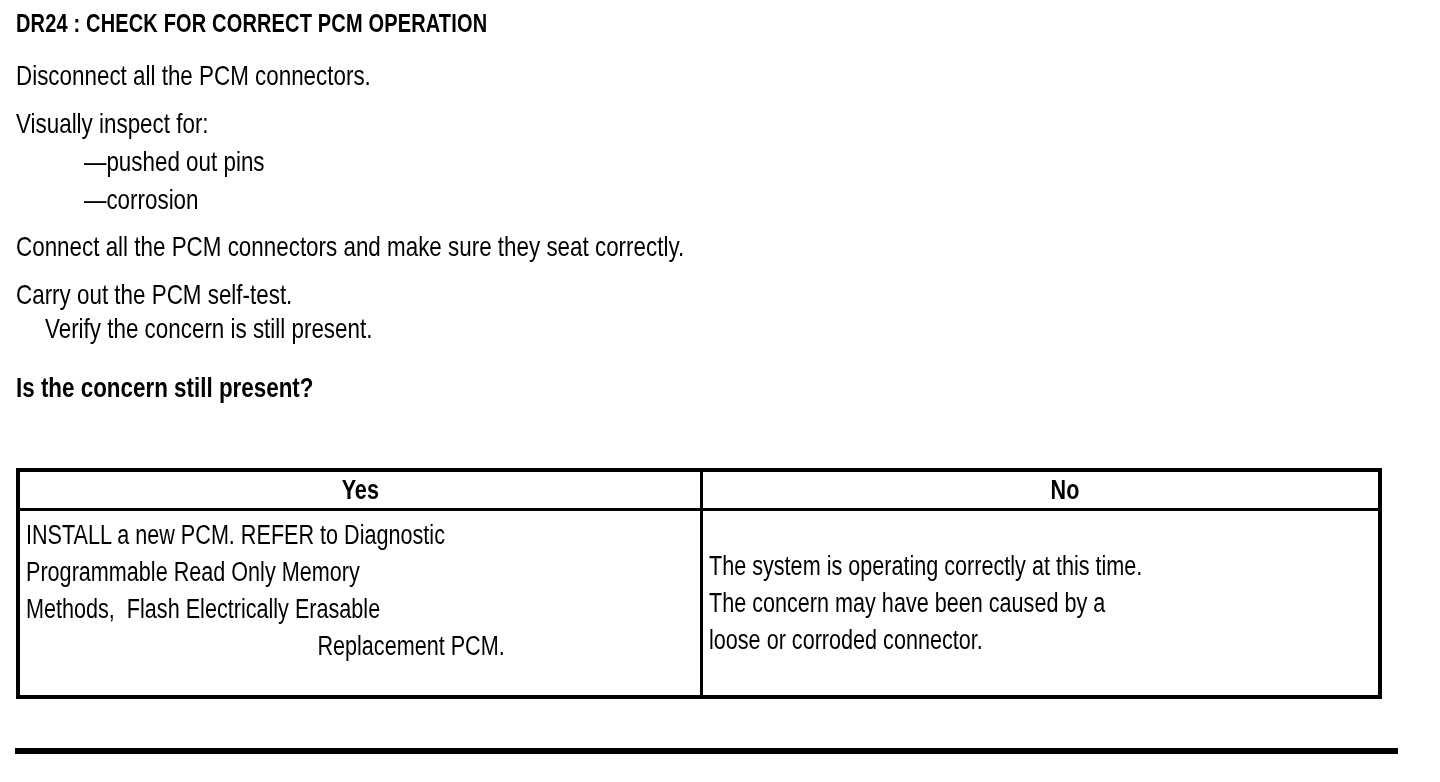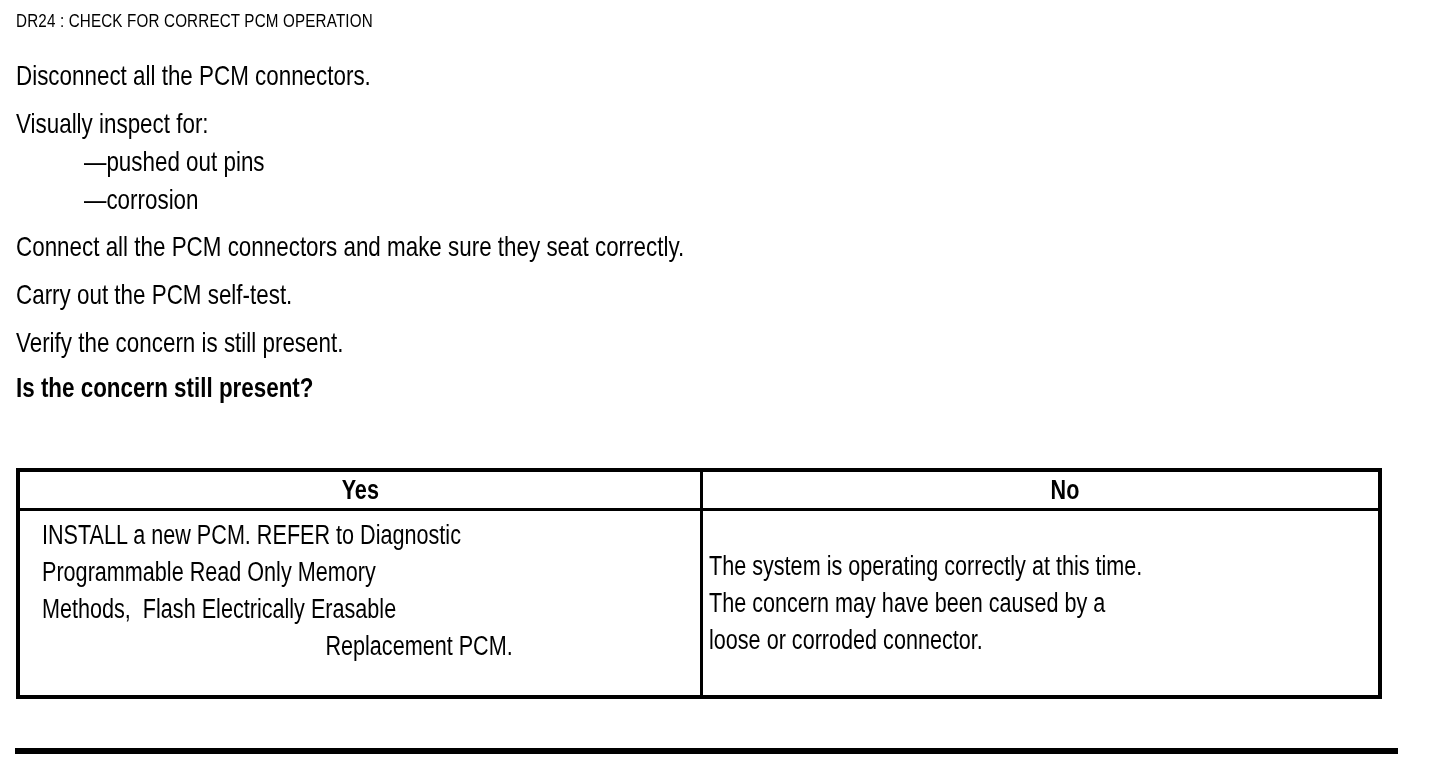--- a/index.html
+++ b/index.html
@@ -35,22 +35,22 @@
   #page {
     position: absolute;
     inset: 0;
   }
 
   
   .step-title {
     position: absolute;
     left: 16px;
     top: 11px;
-    font-size: 19px;
-    font-weight: normal;
+    font-size: 25px;
+    font-weight: bold;
     letter-spacing: 0.2px;
     line-height: 1.0;
   }
 
   
   .body-line {
     position: absolute;
     left: 16px;
     font-size: 28px;
     font-weight: normal;
@@ -125,21 +125,21 @@
     position: absolute;
     top: 0;
     bottom: 0;
     font-size: 27px;
     line-height: 37px;
     overflow: visible;
   }
   .cell.yes {
     left: 0;
     width: 776px;
-    padding: 6px 0 0 22px;
+    padding: 6px 0 0 6px;
     box-sizing: border-box;
   }
   .cell.no {
     left: 683px;
     right: 0;
     padding: 0 0 0 6px;
     box-sizing: border-box;
     display: flex;
     flex-direction: column;
     justify-content: center;
@@ -164,21 +164,21 @@
 
   <div class="step-title"><span class="cond">DR24 : CHECK FOR CORRECT PCM OPERATION</span></div>
 
   <div id="instruction-list">
       <div class="body-line" style="top: 62px;"><span class="cond">Disconnect all the PCM connectors.</span></div>
       <div class="body-line" style="top: 110px;"><span class="cond">Visually inspect for:</span></div>
       <div class="body-line indent" style="top: 148px;"><span class="cond">—pushed out pins</span></div>
       <div class="body-line indent" style="top: 186px;"><span class="cond">—corrosion</span></div>
       <div class="body-line" style="top: 233px;"><span class="cond">Connect all the PCM connectors and make sure they seat correctly.</span></div>
       <div class="body-line" style="top: 281px;"><span class="cond">Carry out the PCM self-test.</span></div>
-      <div class="body-line" style="top: 329px;"><span class="cond">Verify the concern is still present.</span></div>
+      <div class="body-line" style="top: 315px; margin-left: 29px;"><span class="cond">Verify the concern is still present.</span></div>
       <div class="body-line bold" style="top: 374px;"><span class="cond">Is the concern still present?</span></div>
     </div>
 
   <div class="decision-table">
     <div class="table-inner">
 
       <div class="header-row">
         <div class="col-divider-head"></div>
         <div class="th yes"><span class="cond-c">Yes</span></div>
         <div class="th no"><span class="cond-c">No</span></div>

